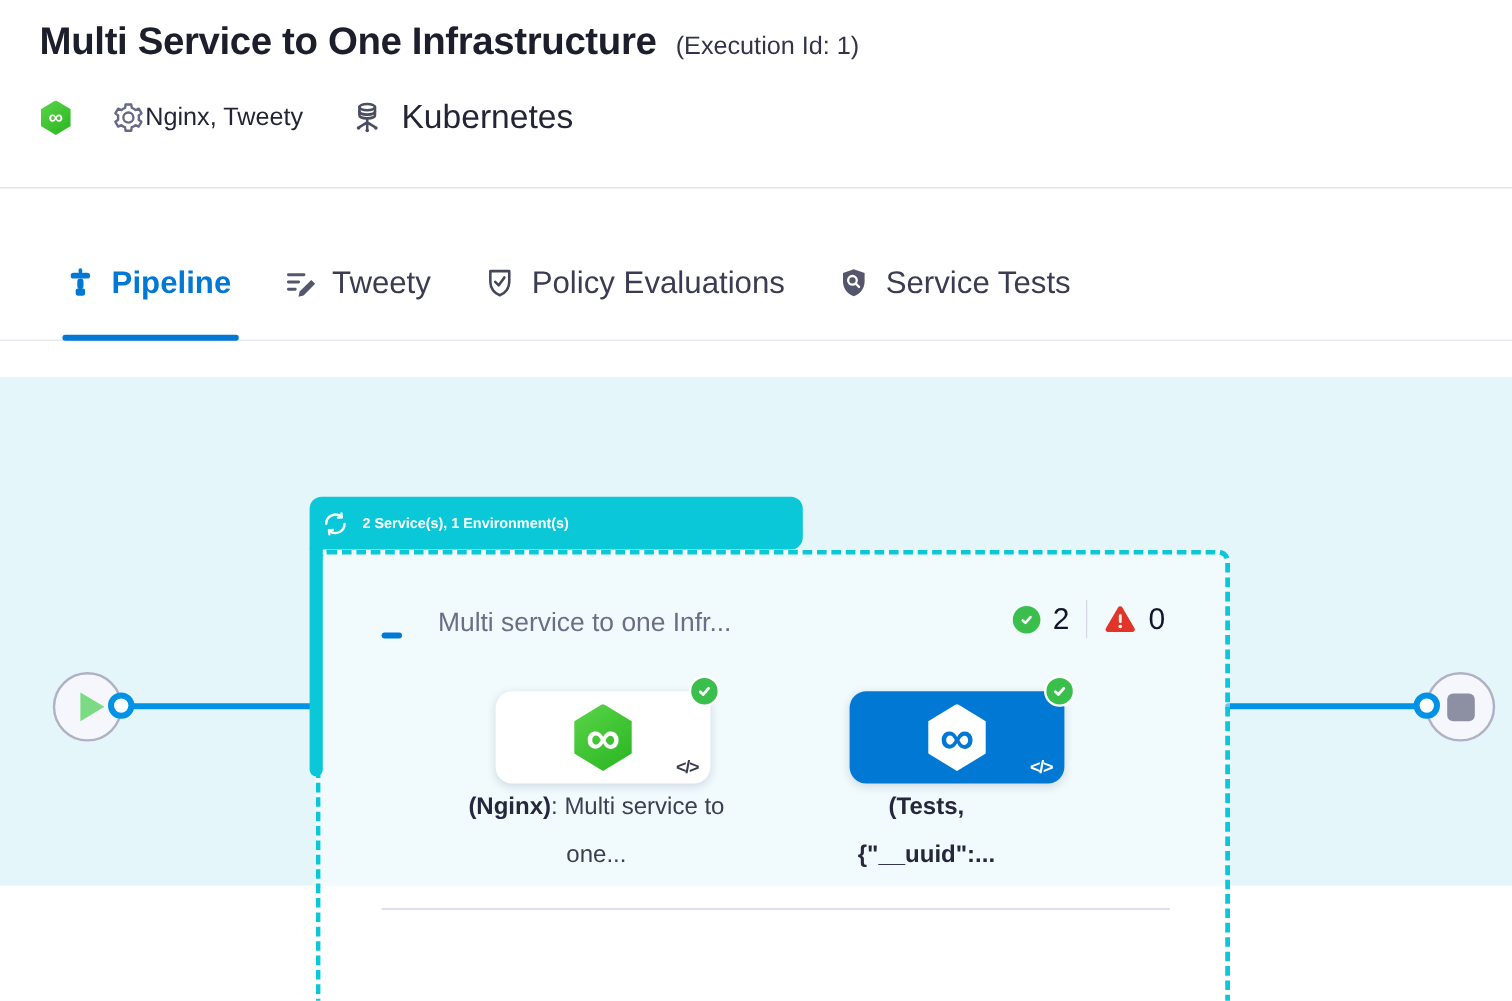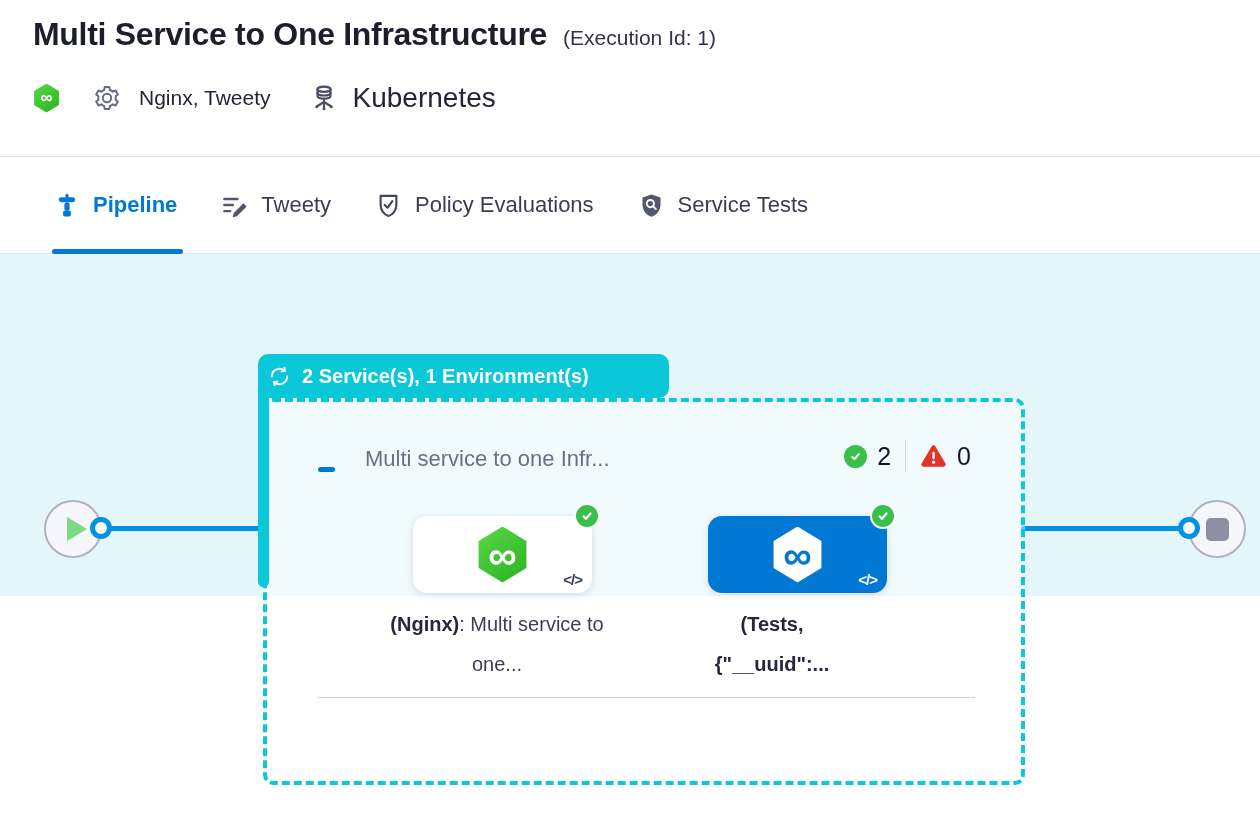--- a/index.html
+++ b/index.html
@@ -1,52 +1,52 @@
 <!DOCTYPE html>
 <html><head>
 <meta charset="utf-8">
 <style>
   * { box-sizing: border-box; }
   html,body { margin:0; padding:0; }
   body {
     width:1260px; height:834px; overflow:hidden;
     font-family:"Liberation Sans", sans-serif; background:#fff;
   }
-  .app { width:1260px; height:596px; display:flex; flex-direction:column; }
+  .app { width:1260px; height:738px; display:flex; flex-direction:column;gap:30px; }
 
   
   .page-header { height:157px; border-bottom:1px solid #DCDEE8; padding:12px 0 0 33px; background:#fff; }
   .title-row { display:flex; align-items:baseline; gap:16px; }
   .page-title { margin:0; font-size:32px; line-height:44px; font-weight:700; color:#1D1E2C; letter-spacing:-0.3px; }
   .execution-id { font-size:21px; color:#32334A; font-weight:400; }
   .meta-row { display:flex; align-items:center; margin-top:27px; height:30px; }
   .hex { clip-path:polygon(50% 0%,96% 26%,96% 74%,50% 100%,4% 74%,4% 26%);
          display:flex; align-items:center; justify-content:center; font-weight:700; }
   .hex-sm { width:27px; height:29px; background:linear-gradient(140deg,#5BD64A,#27B31E); color:#fff; font-size:17px; }
   .meta-icon { display:flex; align-items:center; }
   .gear-wrap { margin-left:33px; }
-  .services-text { margin-left:18px; font-size:21px; color:#232435; }
+  .services-text { font-size:21px; color:#232435; }
   .k8s-wrap { margin-left:38px; }
   .infra-text { margin-left:14px; font-size:28px; color:#232435; }
 
   
   .tabs { height:97px; border-bottom:1px solid #E2E4EE; display:flex; align-items:stretch;
           padding-left:54px; gap:44px; background:#fff; }
   .tab { display:flex; align-items:center; gap:13px; position:relative; cursor:pointer; }
-  .tab-label { font-size:22px; font-weight:500; color:#3B3C52; white-space:nowrap; }
+  .tab-label { font-size:26px; font-weight:500; color:#3B3C52; white-space:nowrap; }
   .tab.active .tab-label { color:#0278D5; font-weight:700; }
   .tab.active::after { content:""; position:absolute; left:-2px; right:-6px; bottom:-1px;
           height:5px; border-radius:4px; background:#0278D5; }
 
   
   .canvas { flex:1; background:#E5F6FB; position:relative; }
 
   .loop-badge { position:absolute; left:258px; top:100px; width:411px; height:44px;
     background:#0BC8D9; border-radius:10px 10px 10px 0; display:flex; align-items:center;
-    gap:11px; padding-left:10px; color:#fff; font-size:20px; font-weight:600; z-index:5; }
+    gap:11px; padding-left:10px; color:#fff; font-size:12px; font-weight:600; z-index:5; }
   .loop-bar { position:absolute; left:258px; top:143px; width:11px; height:190px;
     background:#0BC8D9; border-radius:0 0 8px 8px; z-index:4; }
 
   .stage-box { position:absolute; left:263px; top:144px; width:762px; height:387px;
     border:4px dashed #0BC8D9; border-radius:10px; background:rgba(255,255,255,0.45); z-index:2; }
 
   .stage-header { position:absolute; left:51px; right:50px; top:38px; display:flex; align-items:flex-end; }
   .collapse-minus { width:17px; height:5px; border-radius:3px; background:#0278D5; margin-right:30px; flex:0 0 auto; }
   .stage-name { font-size:22px; font-weight:500; color:#6C6E87; white-space:nowrap; }
   .stage-status { margin-left:auto; display:flex; align-items:center; }
@@ -62,21 +62,21 @@
   .card-hex { width:52px; height:56px; font-size:40px; line-height:52px; }
   .card-hex.green { background:linear-gradient(140deg,#5BD64A,#27B31E); color:#fff; }
   .card-hex.whitehex { background:#fff; color:#0278D5; }
   .code-glyph { position:absolute; right:10px; bottom:5px; font-size:15px; font-weight:700; letter-spacing:-1px; }
   .node-card.white .code-glyph { color:#3A3C52; }
   .node-card.blue  .code-glyph { color:#fff; }
   .node-check { position:absolute; width:26px; height:26px; border-radius:50%; background:#3BBF4C;
     border:2px solid #fff; display:flex; align-items:center; justify-content:center; z-index:3; }
   .nc1 { left:307px; top:101px; } .nc2 { left:603px; top:101px; }
 
-  .node-label { position:absolute; top:202px; font-size:20px; line-height:40px; text-align:center; color:#3C3E52; }
+  .node-label { position:absolute; top:190px; font-size:20px; line-height:40px; text-align:center; color:#3C3E52; }
   .node-label .nl-name { font-weight:700; color:#26273C; }
   .node-label.l1 { left:120px; width:220px; }
   .node-label.l2 { left:425px; width:160px; }
   .node-label.l2 .nl-detail { font-weight:700; color:#26273C; }
 
   .inner-divider { position:absolute; left:51px; width:657px; top:295px; height:1px; background:#CBCEDB; }
   .max-concurrency { position:absolute; right:46px; top:316px; font-size:21px; font-weight:700; color:#6C6E87; }
 
   .exec-node { position:absolute; width:58px; height:58px; border-radius:50%; background:#F6F7FC;
     border:2px solid #AFB1C5; display:flex; align-items:center; justify-content:center; z-index:2; }

